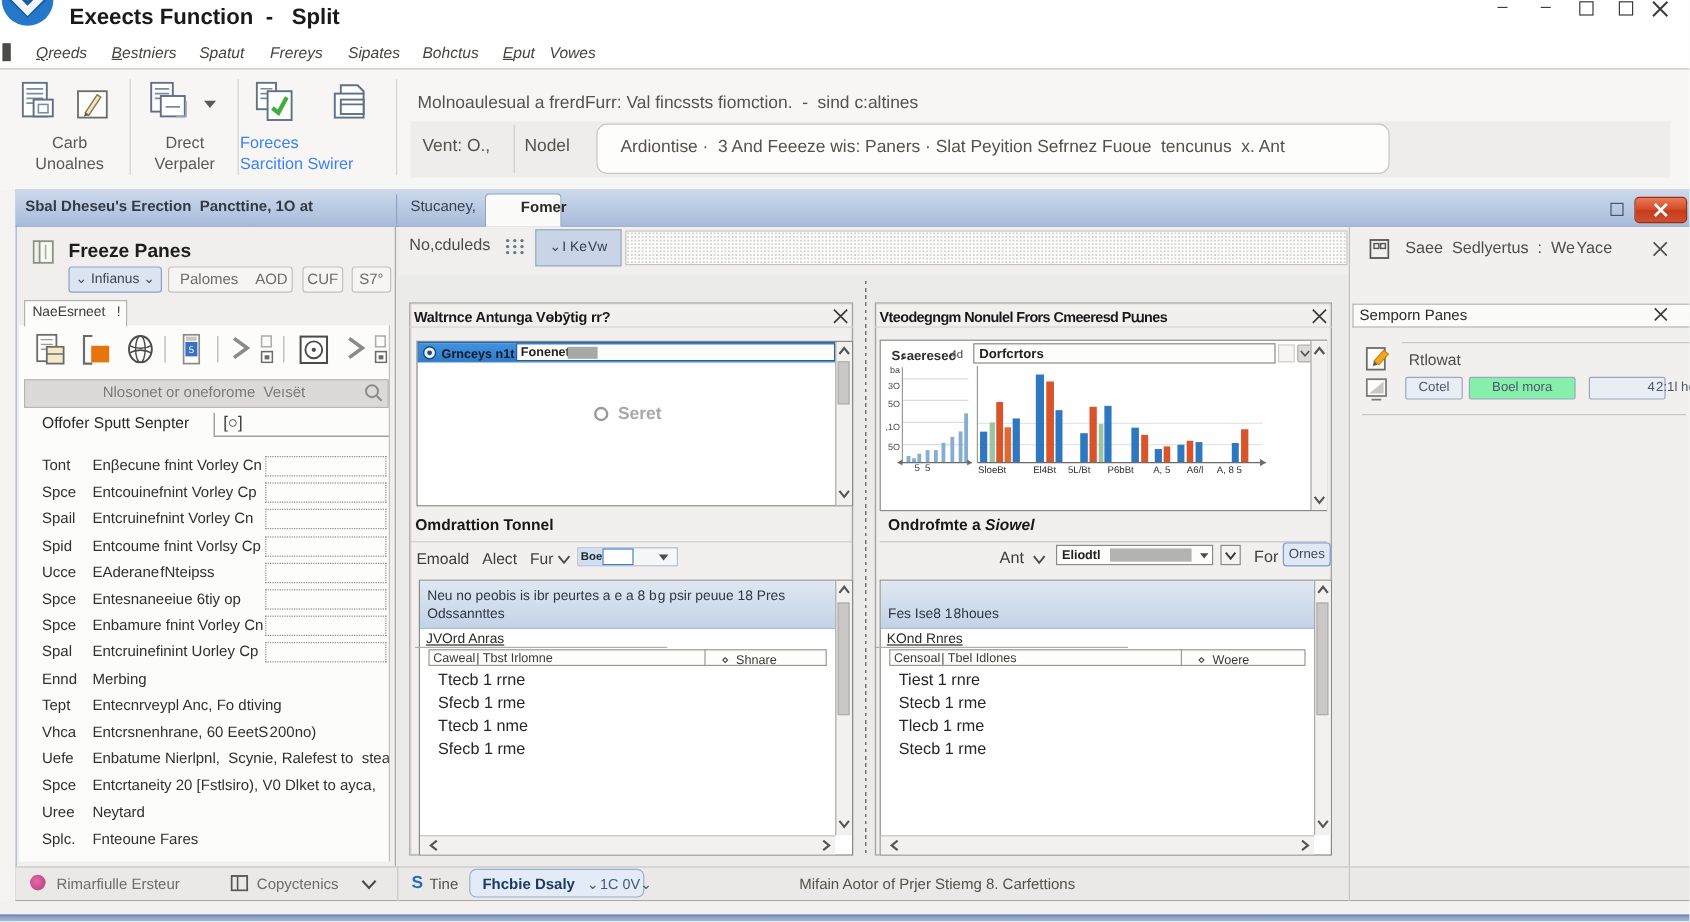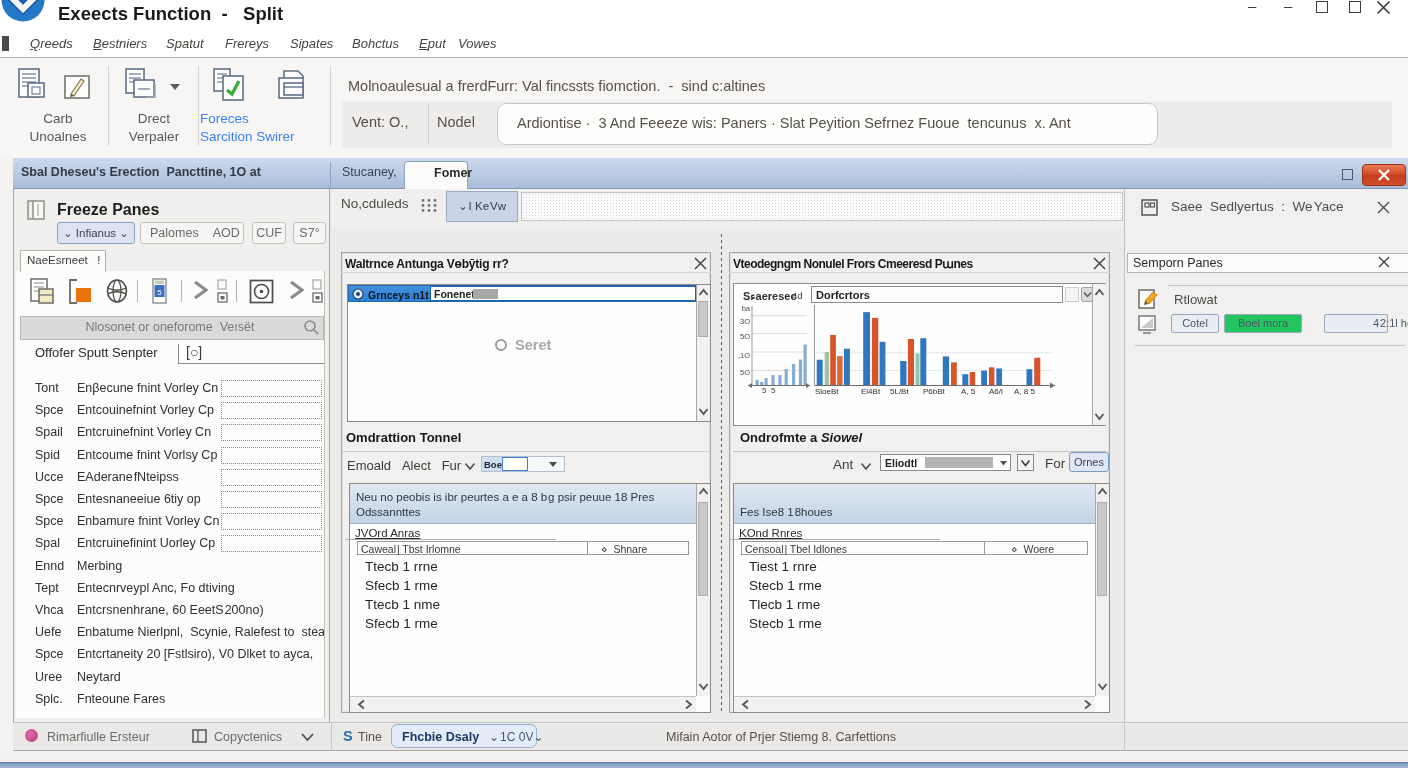--- a/index.html
+++ b/index.html
@@ -335,21 +335,21 @@
 <div class="abs" style="left:1045px;top:456px;font-size:13.5px;color:#3c3c3a;">For</div>
 <div class="abs" style="left:1069px;top:452px;width:40px;height:20px;background:#dfe8f4;border:1.5px solid #7a9cc8;border-radius:3px;font-size:11px;color:#3c4656;text-align:center;line-height:18px;">Ornes</div>
 <div class="abs" style="left:733px;top:483px;width:377px;height:230px;background:#fefefe;border:1px solid #8a8a88;"></div>
     <div class="abs" style="left:734px;top:484px;width:361px;height:40px;background:linear-gradient(#dfe8f2,#c3d3e6);border-bottom:1px solid #9ab0ca;"></div>
     <div class="abs" style="left:740px;top:506px;font-size:11.5px;color:#2e3642;">Fes Ise8 1 8houes</div>
     <div class="abs" style="left:739px;top:527px;font-size:11.5px;color:#2a2a28;text-decoration:underline;">KOnd Rnres</div>
     <div class="abs" style="left:730px;top:539px;width:210px;height:1px;background:#b0aeac;"></div>
     <div class="abs" style="left:741px;top:541px;width:347px;height:14px;background:#fdfdfc;border:1px solid #9a9a98;"></div>
     <div class="abs" style="left:745px;top:543px;font-size:10.5px;color:#3a3a38;">Censoal | Tbel Idlones</div>
     <div class="abs" style="left:984px;top:541px;width:1px;height:14px;background:#9a9a98;"></div>
-    <div class="abs" style="left:998px;top:543px;font-size:10.5px;color:#3a3a38;margin-left:13px;">⋄&nbsp; Woere</div>
+    <div class="abs" style="left:998px;top:543px;font-size:10.5px;color:#3a3a38;">⋄&nbsp; Woere</div>
     <div class="abs" style="left:749px;top:559px;font-size:13.5px;color:#26262a;">Tiest 1 rnre</div>
     <div class="abs" style="left:749px;top:578px;font-size:13.5px;color:#26262a;">Stecb 1 rme</div>
     <div class="abs" style="left:749px;top:597px;font-size:13.5px;color:#26262a;">Tlecb 1 rme</div>
     <div class="abs" style="left:749px;top:616px;font-size:13.5px;color:#26262a;">Stecb 1 rme</div>
     <div class="abs" style="left:1095px;top:484px;width:14px;height:212px;background:#f2f1ef;border-left:1px solid #aaa8a6;"></div>
     <svg class="ic" style="left:1097px;top:487px" width="11" height="10" viewBox="0 0 11 10">
       <path d="M1.5 7 L5.5 2 L9.5 7" fill="none" stroke="#555" stroke-width="1.8"></path>
     </svg>
     <div class="abs" style="left:1097px;top:502px;width:10px;height:94px;background:#c9c8c6;border:1px solid #b0aeac;"></div>
     <svg class="ic" style="left:1097px;top:681px" width="11" height="10" viewBox="0 0 11 10">
@@ -441,21 +441,21 @@
  <path d="M7 13 L15 4 L19 7 L11 16 Z" fill="#f0a821" stroke="#c8831a" stroke-width="1"></path>
  <path d="M7 13 L6 17 L10 16 Z" fill="#555"></path>
 </svg>
 <div class="abs" style="left:1174px;top:292px;font-size:13px;color:#4c4c4a;">Rtlowat</div>
 <svg class="ic" style="left:1138px;top:313px" width="22" height="22" viewBox="0 0 22 22">
  <rect x="1" y="3" width="16" height="14" fill="#fdfdfb" stroke="#7a7a78" stroke-width="1.5"></rect>
  <path d="M3 15 L15 5 L15 15 Z" fill="#c8c8c6"></path>
  <line x1="5" y1="20" x2="13" y2="20" stroke="#7a7a78" stroke-width="1.5"></line>
 </svg>
 <div class="abs" style="left:1171px;top:314px;width:48px;height:19px;background:#e9eef5;border:1px solid #9aa7bd;border-radius:2px;font-size:11px;color:#4c5666;text-align:center;line-height:17px;">Cotel</div>
-<div class="abs" style="left:1224px;top:314px;width:78px;height:19px;background:#22c55e;border:1px solid #9aa7bd;border-radius:2px;font-size:11px;color:#4c5666;text-align:center;line-height:17px;">Boel mora</div>
+<div class="abs" style="left:1224px;top:314px;width:89px;height:19px;background:#86efac;border:1px solid #9aa7bd;border-radius:2px;font-size:11px;color:#4c5666;text-align:center;line-height:17px;">Boel mora</div>
 <div class="abs" style="left:1324px;top:314px;width:64px;height:19px;background:#e9eef5;border:1px solid #9aa7bd;border-radius:2px;font-size:11px;color:#4c5666;text-align:center;line-height:17px;padding-left:48px;">4 2:1l hopo</div>
 <div class="abs" style="left:1135px;top:345px;width:270px;height:1px;background:#c8c6c4;"></div>
 <div class="abs" style="left:13px;top:722px;width:1395px;height:29px;background:#ebe9e7;border-top:1px solid #c9c7c5;border-bottom:1px solid #aaa8a6;"></div>
 <div class="abs" style="left:331px;top:722px;width:1px;height:29px;background:#c9c7c5;"></div>
 <div class="abs" style="left:1124px;top:722px;width:1px;height:29px;background:#c9c7c5;"></div>
 <div class="abs" style="left:25px;top:729px;width:13px;height:13px;border-radius:50%;background:radial-gradient(circle at 40% 40%, #e06ba8, #b83a7a);"></div>
 <div class="abs" style="left:47px;top:730px;font-size:12.5px;color:#6b6b69;">Rimarfiulle Ersteur</div>
 <svg class="ic" style="left:192px;top:729px" width="15" height="14" viewBox="0 0 15 14">
       <rect x="1" y="1" width="13" height="12" fill="none" stroke="#555" stroke-width="1.5"></rect>
       <line x1="6" y1="1" x2="6" y2="13" stroke="#555" stroke-width="1.3"></line>

